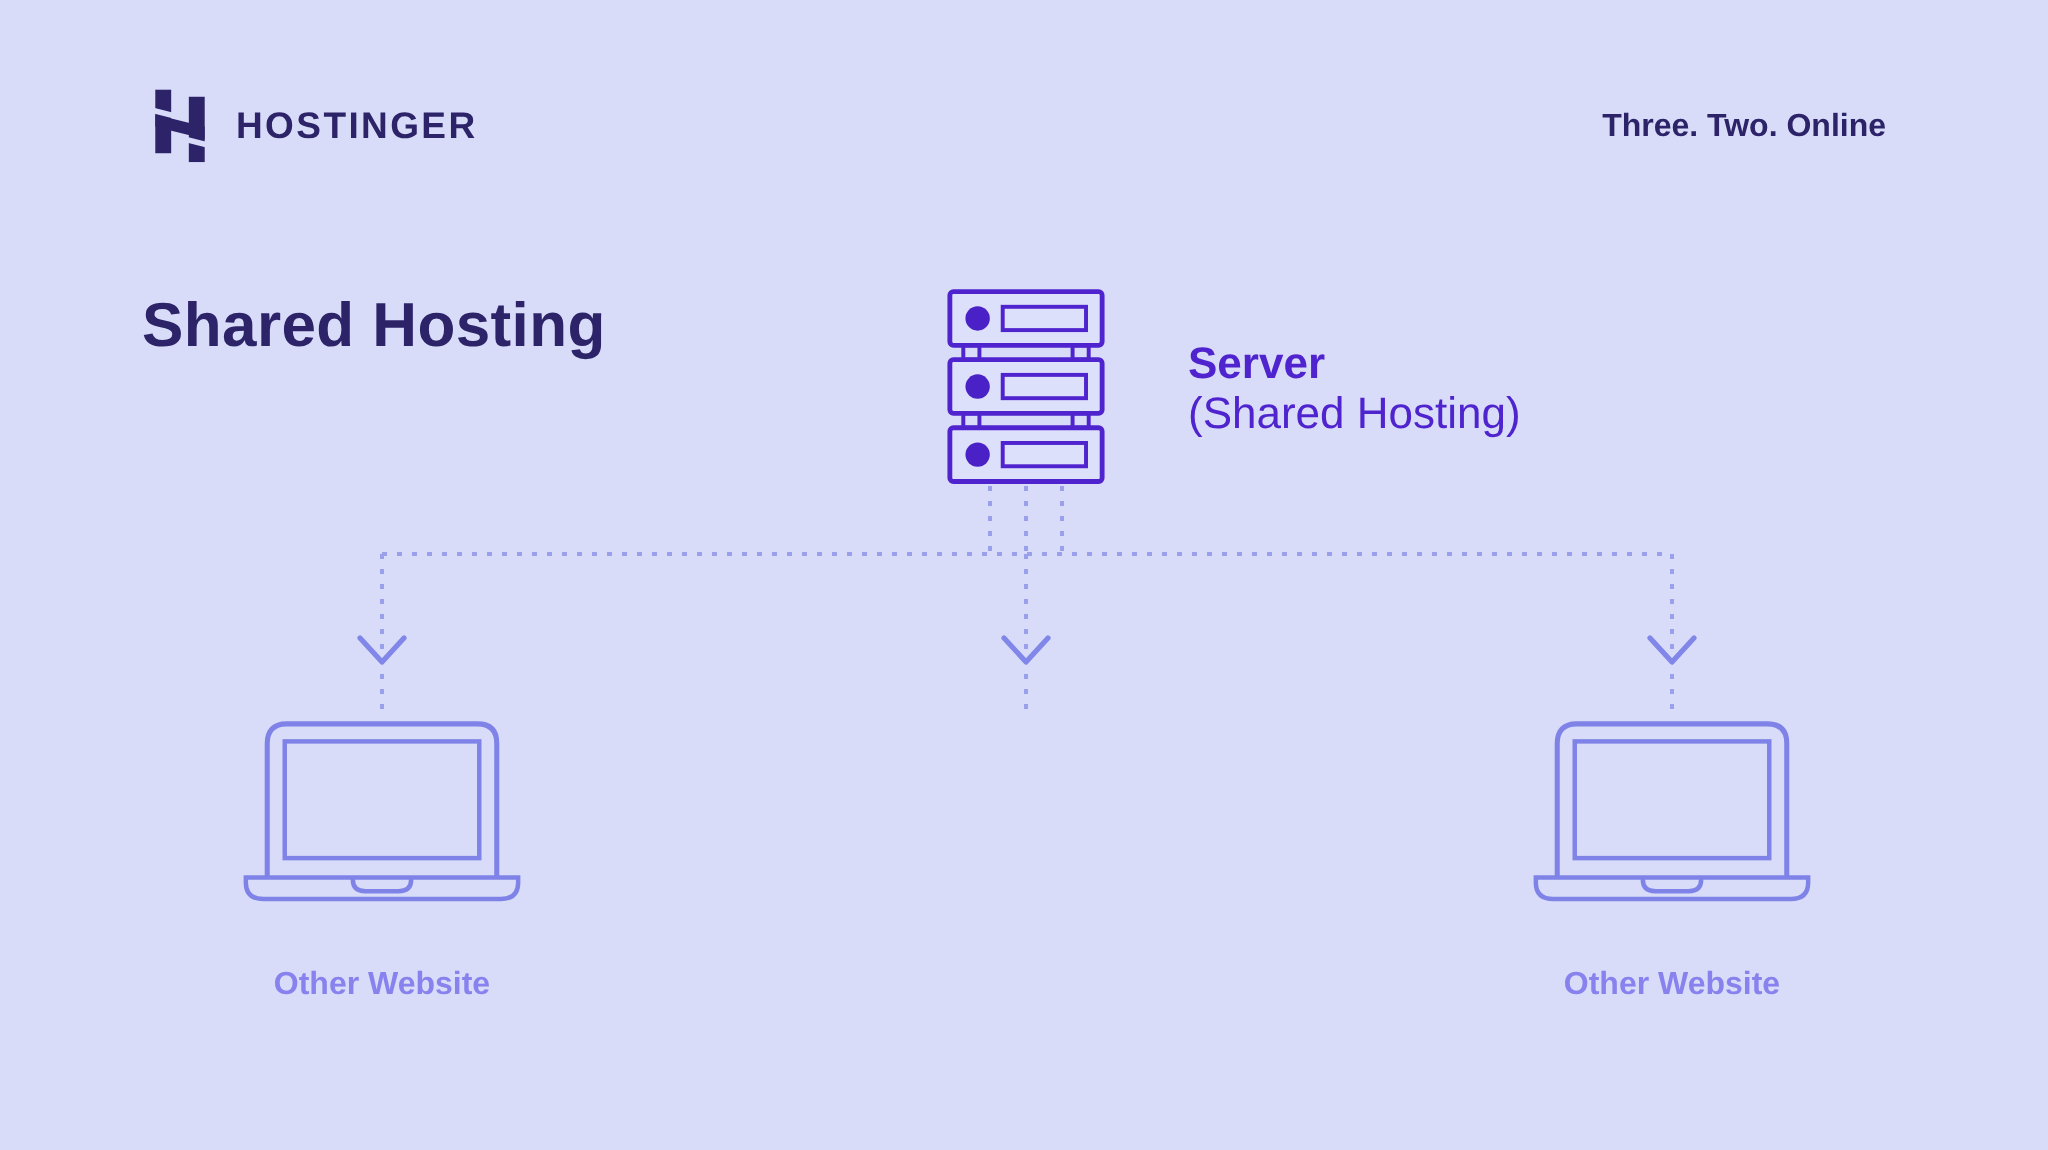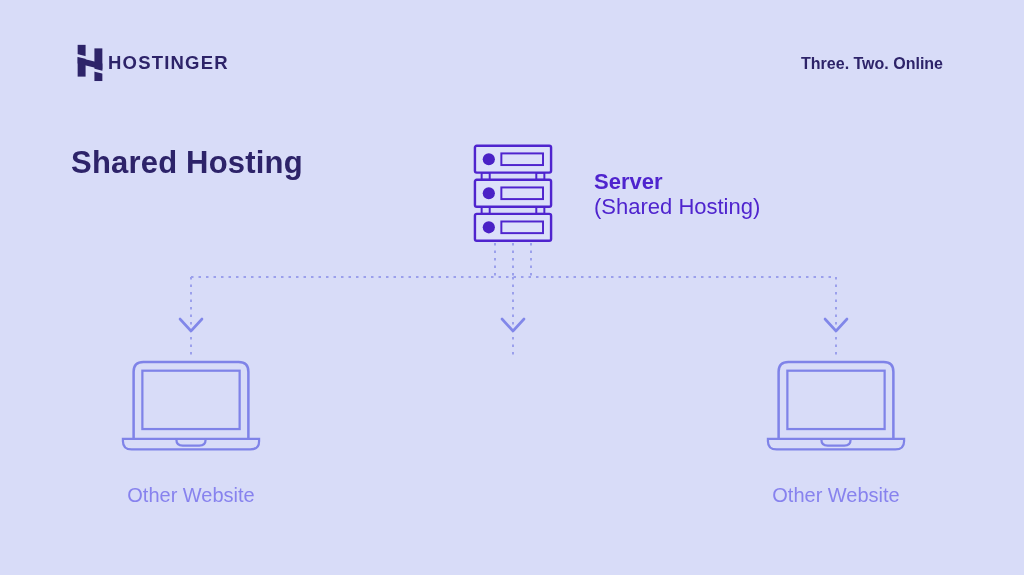--- a/index.html
+++ b/index.html
@@ -16,21 +16,21 @@
   body{font-family:"Liberation Sans", sans-serif;}
   .canvas{
     position:relative;
     width:1024px;height:575px;
     background:var(--bg);
     overflow:hidden;
   }
   
   .brand{
     position:absolute;left:75px;top:43px;
-    display:flex;align-items:center;gap:3px;
+    display:flex;align-items:center;gap:13px;
   }
   .brand-name{
     color:var(--ink);
     font-size:18.5px;font-weight:800;letter-spacing:1.2px;
   }
   .tagline{
     position:absolute;top:55px;right:81px;
     color:var(--ink);
     font-size:16px;font-weight:700;
   }
@@ -53,21 +53,21 @@
     font-size:22px;line-height:25px;
   }
   .server-label .name{font-weight:700;}
   
   .website{
     position:absolute;top:360px;width:220px;
     display:flex;flex-direction:column;align-items:center;
   }
   .website .node-label{
     margin-top:33px;
-    font-size:20px;font-weight:400;
+    font-size:16px;font-weight:700;
     text-align:left;
   }
   .website.muted{color:var(--muted-stroke);}
   .website.muted .node-label{color:var(--muted-text);}
   .website.primary{color:var(--primary);}
   .website.primary .node-label{color:var(--primary);}
   .w-left{left:81px;}
   .w-center{left:403px;}
   .w-right{left:726px;}
 </style>

